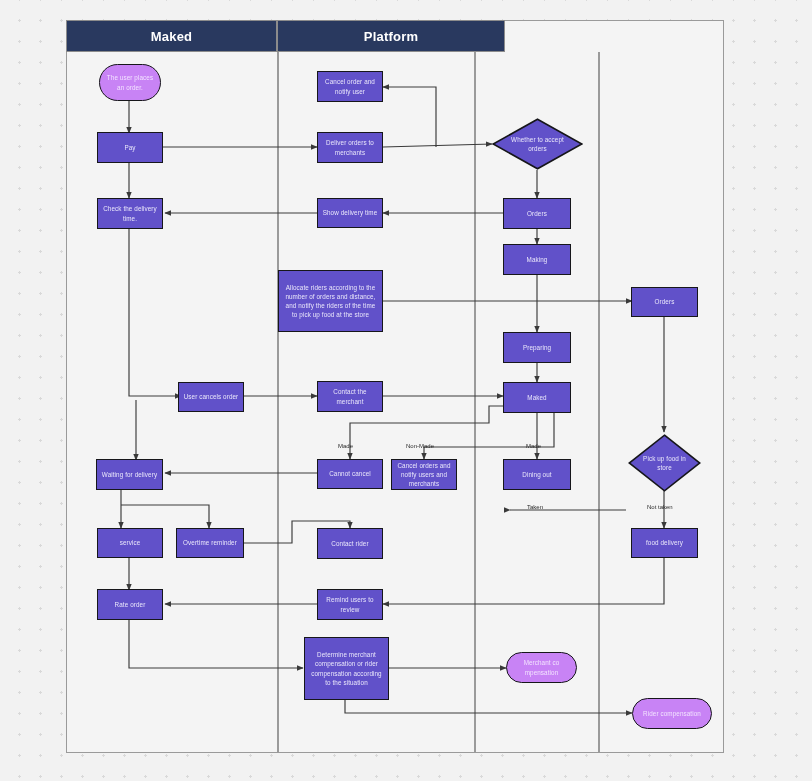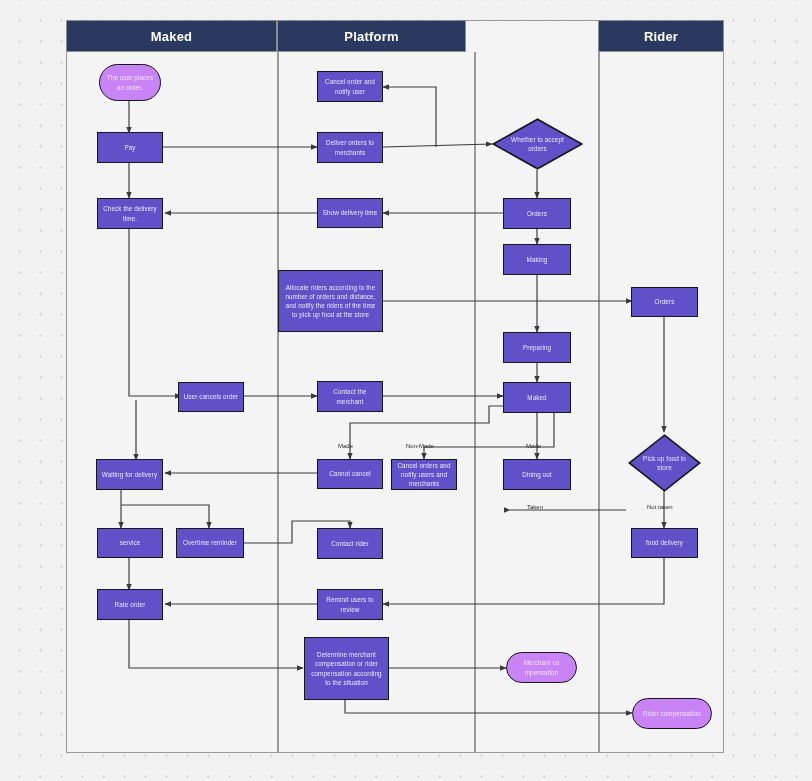--- a/index.html
+++ b/index.html
@@ -72,25 +72,22 @@
 </head>
 <body>
 
 <div id="stage">
 
   <div class="lane-frame"></div>
 
   <div class="lane-header" style="left:66px;width:211px;">
     <span>Maked</span>
   </div>
-  <div class="lane-header" style="left:277px;width:189px;">
+  <div class="lane-header" style="left:277px;width:228px;">
     <span>Platform</span>
-  </div>
-  <div class="lane-header" style="left:598px;width:126px;">
-    <span>Rider</span>
   </div>
 
   <div class="lane-div" style="left:277px;"></div>
   <div class="lane-div" style="left:474px;"></div>
   <div class="lane-div" style="left:598px;"></div>
 
   <svg class="edges">
     <defs>
       <marker id="arw" viewBox="0 0 10 10" refX="9" refY="5" markerWidth="6" markerHeight="6" orient="auto-start-reverse">
         <path d="M 0 1 L 10 5 L 0 9 z" fill="#3a3a3a"></path>

